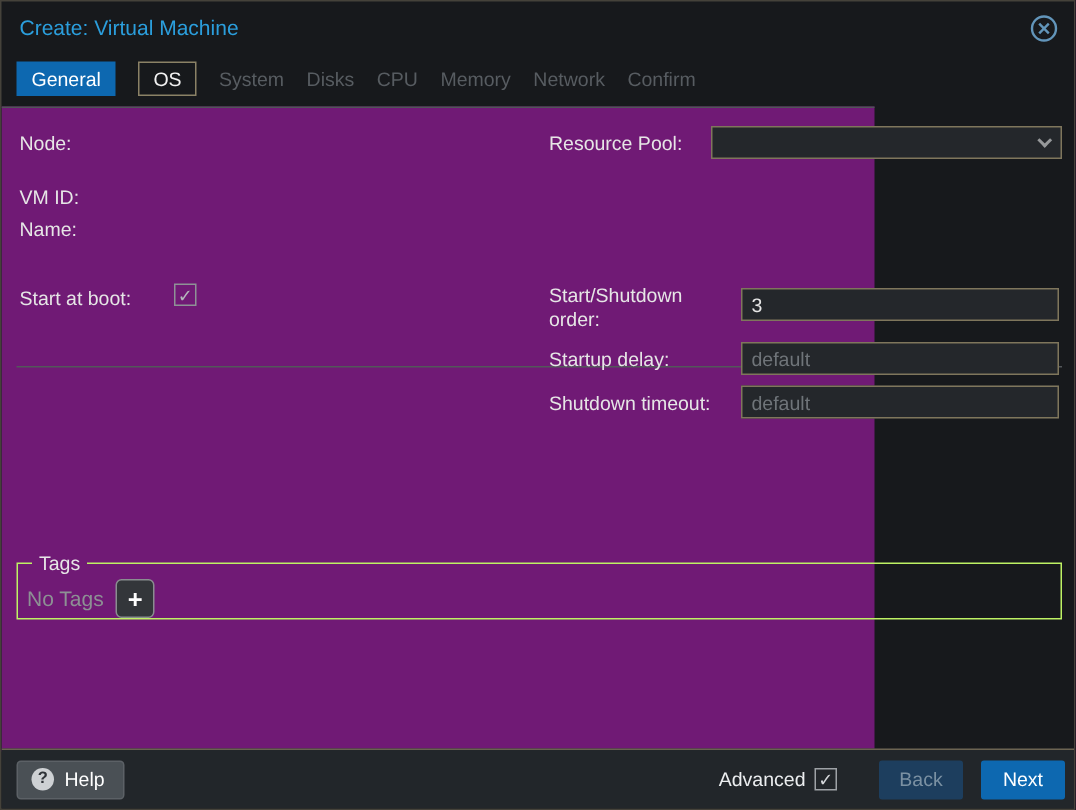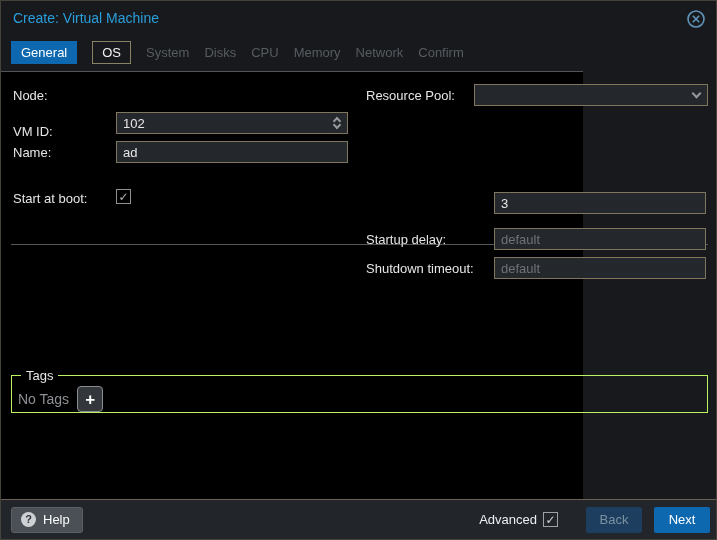--- a/index.html
+++ b/index.html
@@ -20,21 +20,21 @@
   
   .tabbar { position:absolute; left:10px; top:40px; display:flex; align-items:center; gap:15px; height:23px; }
   .tab { font-size:13px; line-height:17px; white-space:nowrap; }
   .tab.active { background:#0d68b0; color:#ffffff; padding:3px 10px; }
   .tab.enabled { background:transparent; color:#f2f2f2; border:1px solid #8b8266; padding:2px 9px; }
   .tab.disabled { color:#575c61; padding:3px 0; }
 
   
   .panel {
     position:absolute; left:0; top:70px; width:582px; height:430px;
-    background:#000000; border-top:1px solid #515558;
+    background:#701a75; border-top:1px solid #515558;
   }
   .lbl { position:absolute; color:#e6e6e6; font-size:13px; }
   .lbl.wrap { width:120px; line-height:16px; }
 
   .field {
     position:absolute; height:22px; background:#24272b;
     border:1px solid #7f765c; display:flex; align-items:center;
   }
   .field input {
     flex:1; min-width:0; background:transparent; border:none; outline:none;
@@ -117,46 +117,37 @@
     <div class="tab disabled">Memory</div>
     <div class="tab disabled">Network</div>
     <div class="tab disabled">Confirm</div>
   </div>
 
   <div class="panel">
 
     <span class="lbl" style="left:12px; top:16px;">Node:</span>
 
     <span class="lbl" style="left:12px; top:52px;">VM ID:</span>
-    <div class="field" style="left:115px; top:40px; width:232px;">
-      <input type="text" value="102" style="">
-      <span class="spin">
-          <span class="chev up"></span>
-          <span class="chev down"></span>
-        </span>
-    </div>
 
     <span class="lbl" style="left:12px; top:73px;">Name:</span>
-    <div class="field" style="left:115px; top:69px; width:232px;">
-      <input type="text" value="ad" style="">
-    </div>
 
     <span class="lbl" style="left:365px; top:16px;">Resource Pool:</span>
     <div class="field" style="left:473px; top:12px; width:234px;">
       <input type="text" readonly="" value="" style="">
       <span class="trigger">
           <span class="chev down"></span>
         </span>
     </div>
 
     <div class="divider"></div>
 
     <span class="lbl" style="left:12px; top:119px;">Start at boot:</span>
     <span class="checkbox" style="position:absolute; left:115px; top:117px;">✓</span>
 
+    <span class="lbl wrap" style="left:365px; top:117px;">Start/Shutdown order:</span>
     <div class="field" style="left:493px; top:120px; width:212px;">
       <input type="text" value="3" style="">
     </div>
 
     <span class="lbl" style="left:365px; top:160px;">Startup delay:</span>
     <div class="field" style="left:493px; top:156px; width:212px;">
       <input type="text" placeholder="default" style="">
     </div>
 
     <span class="lbl" style="left:365px; top:189px;">Shutdown timeout:</span>

